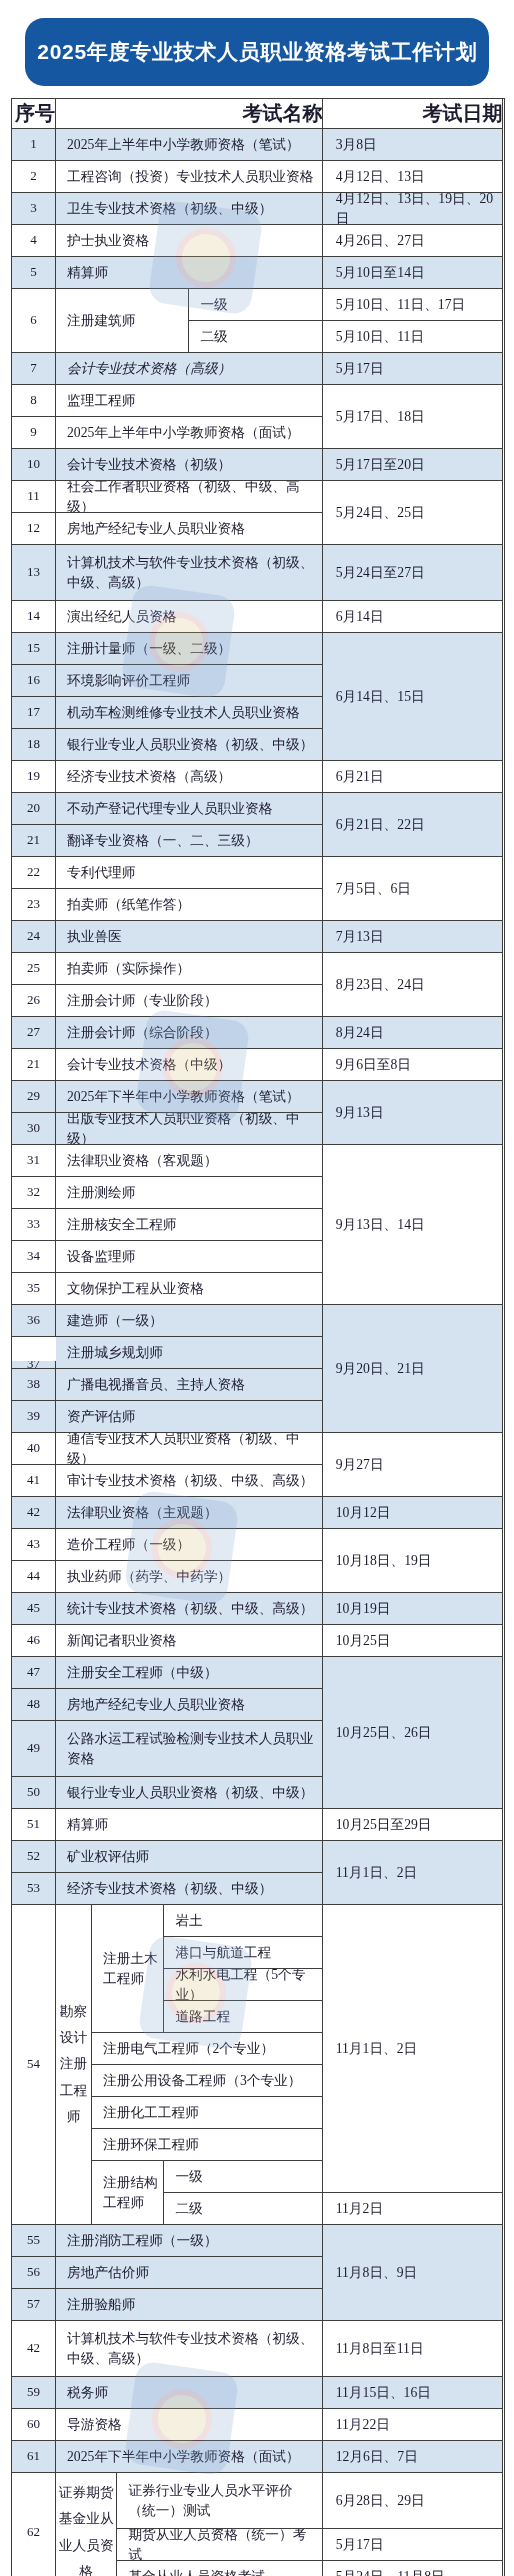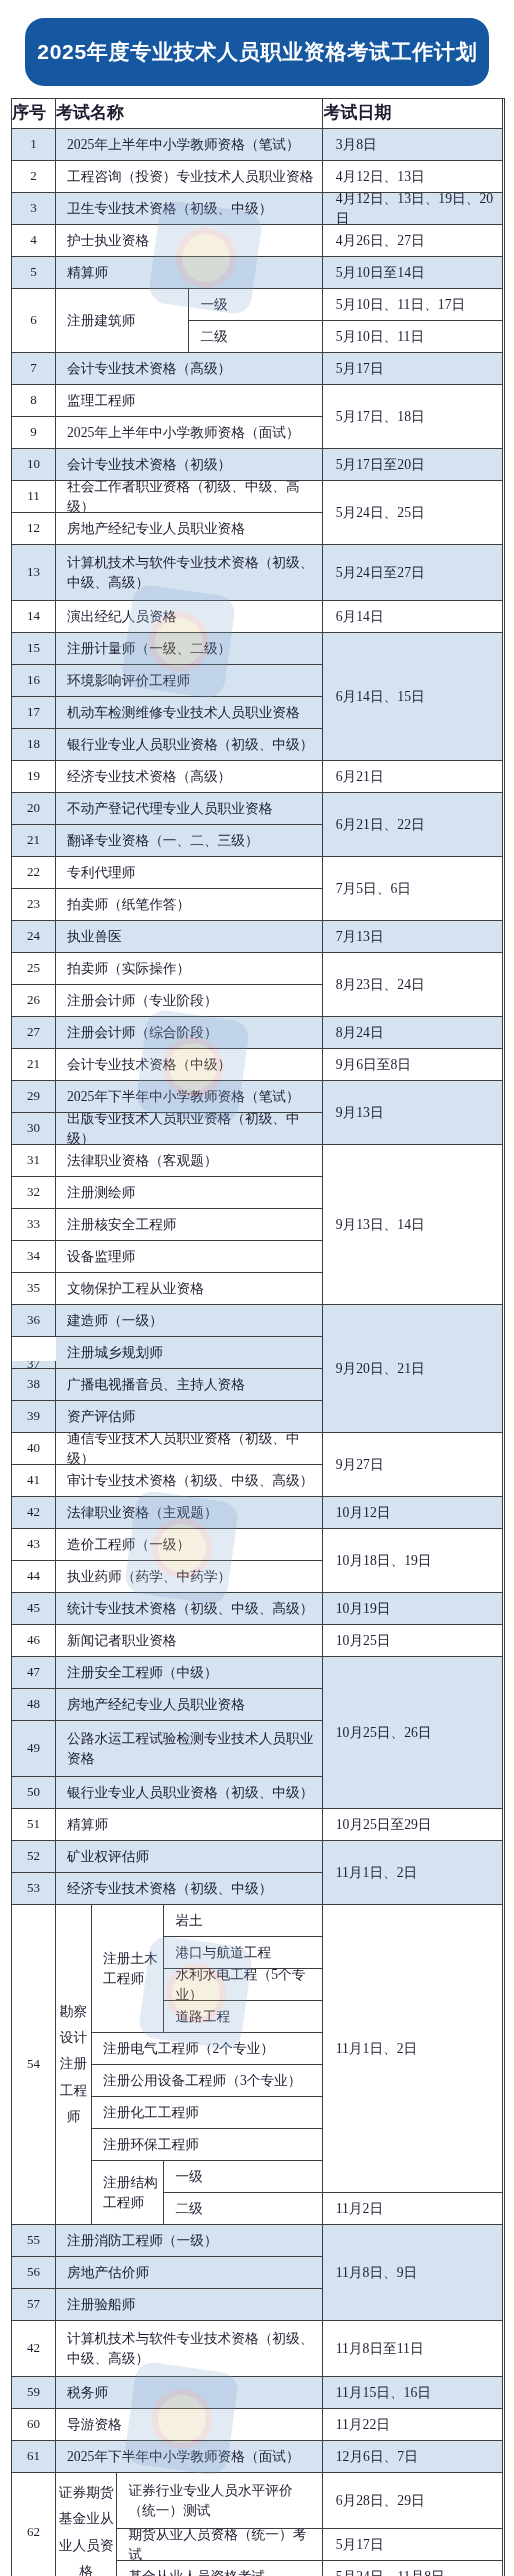--- a/index.html
+++ b/index.html
@@ -21,21 +21,21 @@
     z-index:1;
   }
   .cell{
     display:flex;align-items:center;
     border-right:0.7px solid #3d3d3d;border-bottom:0.7px solid #3d3d3d;
     font-size:13.7px;color:#1c1c30;background:#ffffff;
     font-family:"Liberation Serif",serif;
     overflow:hidden;box-sizing:border-box;line-height:1.45;
   }
   .cell.shade{background:#d5e2f0;}
-  .hdr{justify-content:flex-start;font-weight:600;font-size:17px;}
+  .hdr{justify-content:flex-end;font-weight:600;font-size:20px;}
   .num{justify-content:center;font-size:13px;}
   .name{padding-left:11px;padding-right:6.9px;text-align:left;}
   .date{padding-left:12.3px;padding-right:4.1px;text-align:left;}
   .sub{padding-left:11px;padding-right:5.5px;text-align:left;}
   .vl{justify-content:center;text-align:center;padding:2.7px 1.4px;}
   .vl span{display:block;word-break:break-all;line-height:1.9;}
 
   
   .wm{
     position:absolute;width:103px;height:103px;border-radius:18px;
@@ -127,21 +127,21 @@
       </div>
       <div class="cell sub" style="grid-area: 8 / 6 / span 1 / span 1;">
         <span>二级</span>
       </div>
       <div class="cell date" style="grid-area: 8 / 7 / span 1 / span 1;">
         <span>5月10日、11日</span>
       </div>
       <div class="cell num shade" style="grid-area: 9 / 1 / span 1 / span 1;">
         <span>7</span>
       </div>
-      <div class="cell name shade" style="grid-area: 9 / 2 / span 1 / span 5;">
+      <div class="cell name shade" style="grid-area: 9 / 2 / span 1 / span 5; font-style: italic;">
         <span>会计专业技术资格（高级）</span>
       </div>
       <div class="cell date shade" style="grid-area: 9 / 7 / span 1 / span 1;">
         <span>5月17日</span>
       </div>
       <div class="cell num" style="grid-area: 10 / 1 / span 1 / span 1;">
         <span>8</span>
       </div>
       <div class="cell name" style="grid-area: 10 / 2 / span 1 / span 5;">
         <span>监理工程师</span>

